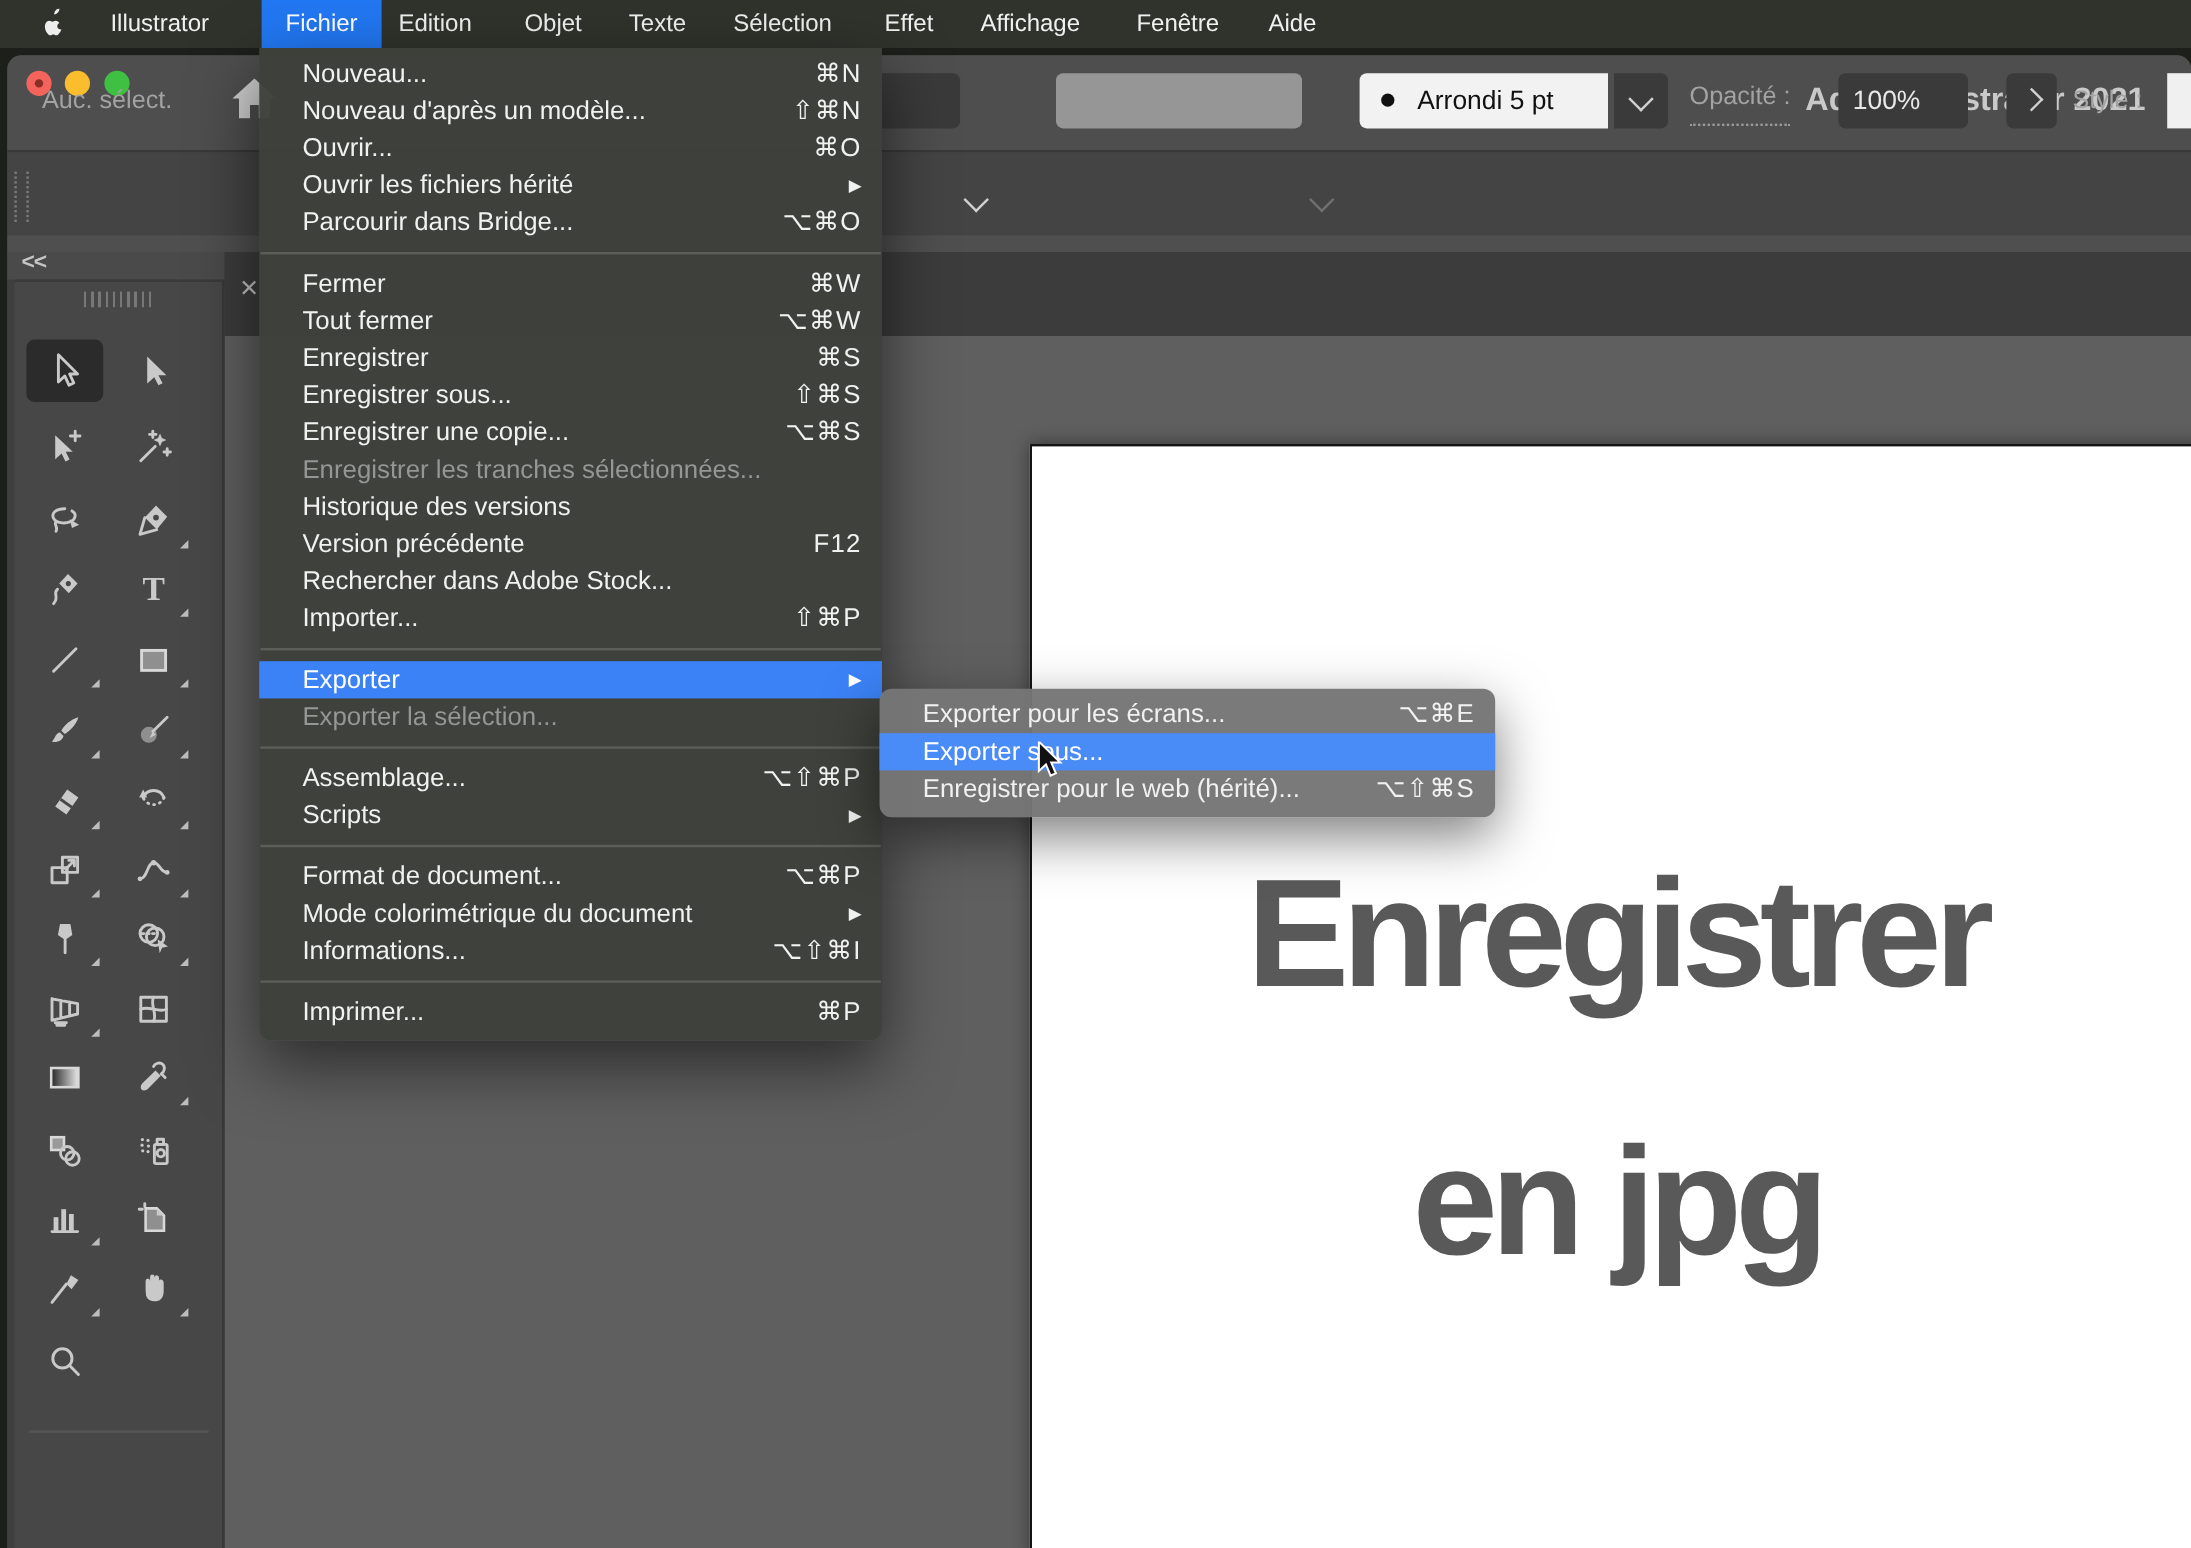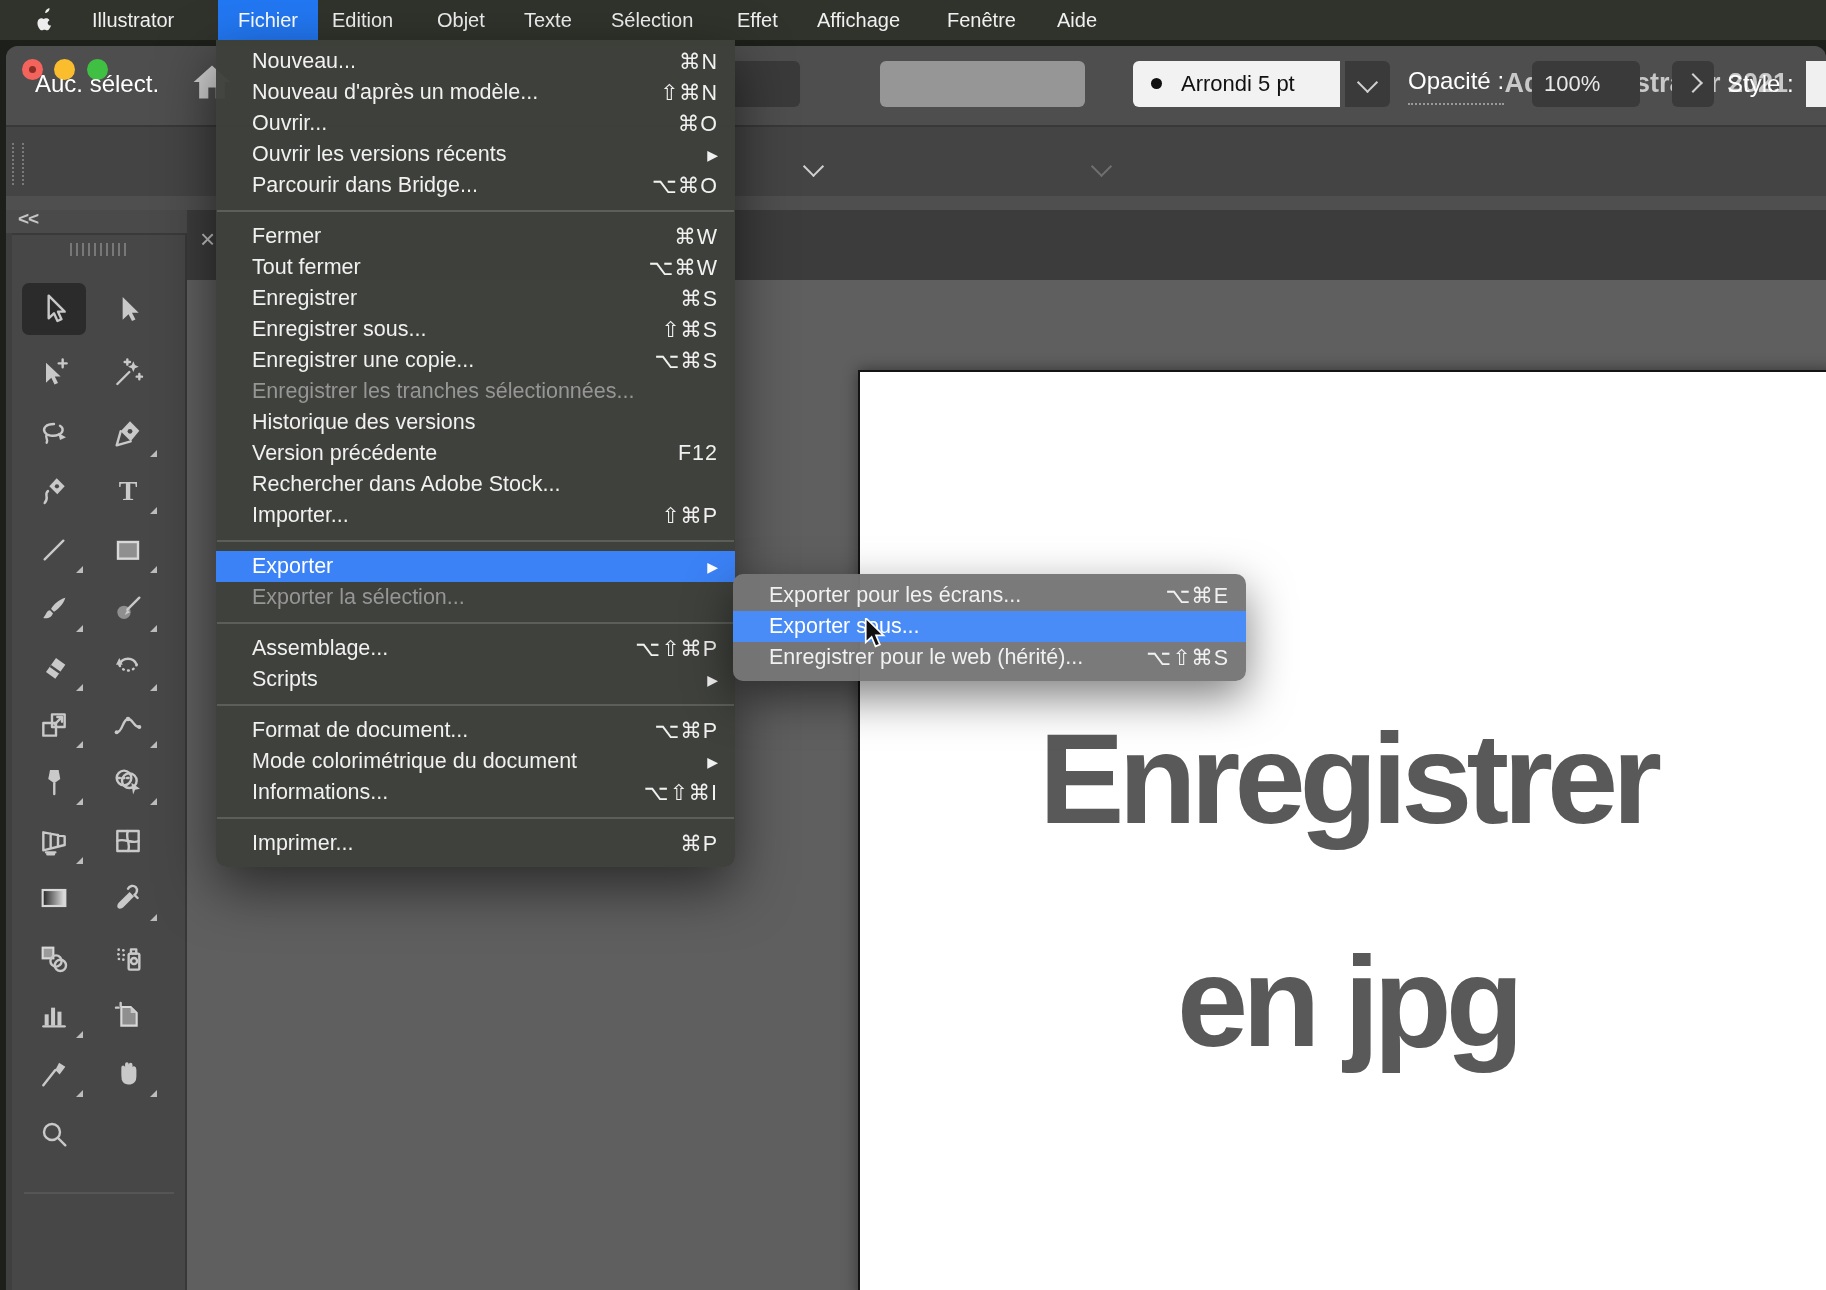--- a/index.html
+++ b/index.html
@@ -14,21 +14,21 @@
   
   .window{position:absolute;left:6px;top:46px;width:1820px;height:1244px;background:#454545;border-radius:12px 12px 0 0;overflow:hidden;}
   .titlebar{position:absolute;left:0;top:0;width:100%;height:79px;background:#4e4e4e;border-bottom:2px solid #383838;}
   .tl{position:absolute;top:13px;width:21px;height:21px;border-radius:50%;}
   .tl-dot{position:absolute;left:7px;top:7px;width:7px;height:7px;border-radius:50%;background:#8a2f25;}
   .win-title{position:absolute;right:38px;top:22px;font-size:27px;font-weight:bold;color:#c9c9c9;}
 
   
   .controlbar{position:absolute;left:0;top:81px;width:100%;height:69px;background:#444444;border-bottom:2px solid #383838;}
   .cb-handle{position:absolute;left:6px;top:97px;height:42px;width:8px;border-left:2px dotted #7a7a7a;border-right:2px dotted #7a7a7a;}
-  .cb-text{position:absolute;top:0;height:69px;line-height:69px;color:#ffffff;font-size:24px;top:15px;height:46px;line-height:46px;}
+  .cb-text{position:absolute;top:0;height:69px;line-height:69px;color:#a3a3a3;font-size:21px;top:15px;height:46px;line-height:46px;}
   .cb-box{position:absolute;top:15px;height:46px;background:#3a3a3a;}
   .chv{display:inline-block;width:13px;height:13px;border-left:2.5px solid #d0d0d0;border-bottom:2.5px solid #d0d0d0;transform:rotate(-45deg);}
   .chv.dim{border-color:#707070;}
   .chv-r{display:inline-block;width:12px;height:12px;border-right:2.5px solid #d0d0d0;border-top:2.5px solid #d0d0d0;transform:rotate(45deg);}
   .dotted-u{border-bottom:2px dotted #9a9a9a;padding-bottom:2px;}
 
   
   .dockstrip{position:absolute;left:0;top:150px;width:100%;height:14px;background:#4f4f4f;}
   .dock{position:absolute;left:0;top:164px;width:181px;height:1080px;background:#3f3f3f;}
   .dock-head{position:absolute;left:0;top:0;width:100%;height:23px;background:#4a4a4a;color:#c5c5c5;font-size:19px;}
@@ -382,21 +382,21 @@
       </div>
     <div class="mi">
         <span>Nouveau d'après un modèle...</span>
         <span class="sc">⇧⌘N</span>
       </div>
     <div class="mi">
         <span>Ouvrir...</span>
         <span class="sc">⌘O</span>
       </div>
     <div class="mi">
-        <span>Ouvrir les versions récents</span>
+        <span>Ouvrir les fichiers hérité</span>
         <span class="sc arr">▶</span>
       </div>
     <div class="mi">
         <span>Parcourir dans Bridge...</span>
         <span class="sc">⌥⌘O</span>
       </div>
     <div class="msep"></div>
     <div class="mi">
         <span>Fermer</span>
         <span class="sc">⌘W</span>

